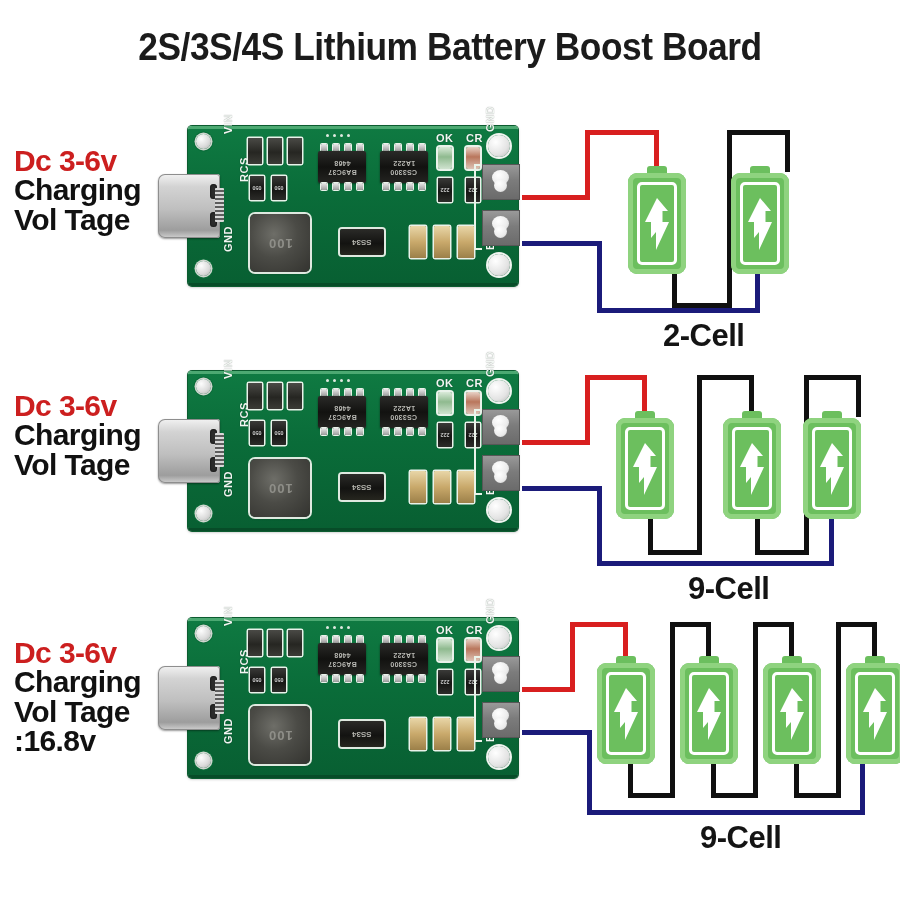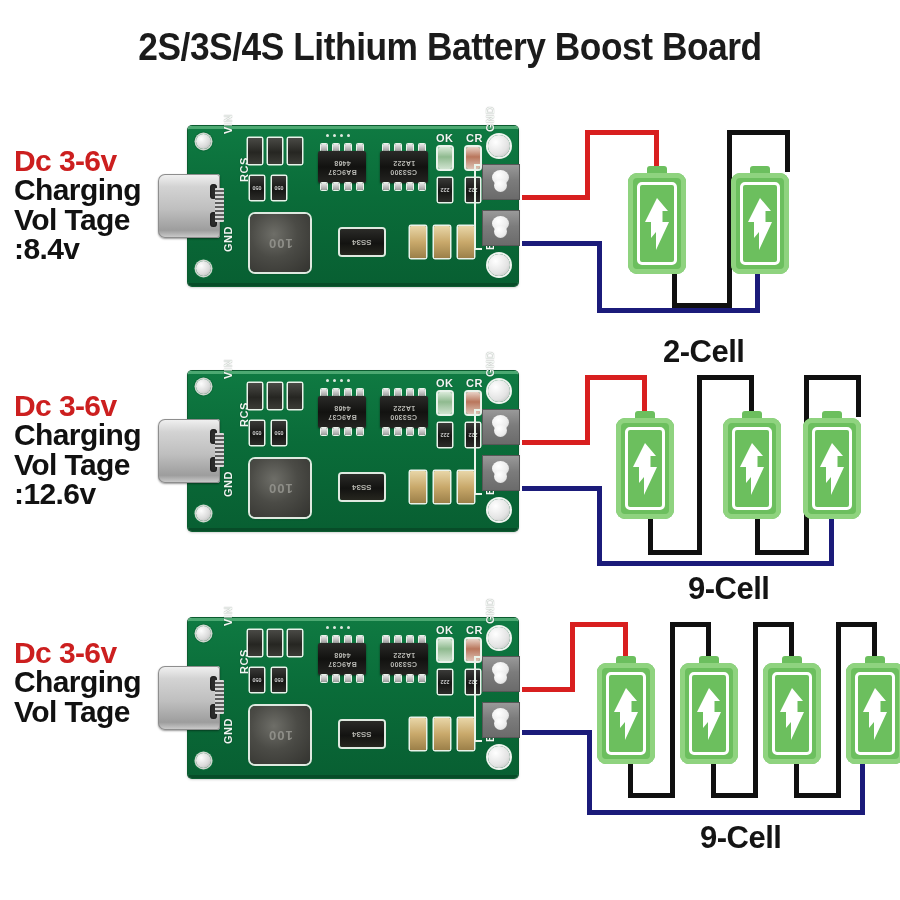--- a/index.html
+++ b/index.html
@@ -232,21 +232,20 @@
 <div id="stage">
 
   <div class="title">2S/3S/4S Lithium Battery Boost Board</div>
 
   <div class="row" style="top:118px;">
 
     <div class="spec">
       <span class="l dc">Dc 3-6v</span>
       <span class="l bk">Charging</span>
       <span class="l bk">Vol Tage</span>
-      <span class="l bk">:8.4v</span>
     </div>
 
     <div class="pcb" style="left:188px;top:8px;">
       <div class="usbc" style="left:-30px;top:48px;">
         <div class="slot" style="top:10px;"></div>
         <div class="slot" style="top:38px;"></div>
         <div class="pins" style="top:14px;"></div>
       </div>
 
       <div class="hole" style="left:8px;top:8px;"></div>
@@ -376,30 +375,29 @@
       <div class="body">
         <div class="inner"></div>
         <div class="bolt">
           <svg viewBox="0 0 26 52">
               <path d="M13 0 L24 13 L18.5 13 L18.5 24 L25 24 L12 52 L12 34 L7 40 L7 24 L1 24 Z" fill="#ffffff"></path>
             </svg>
         </div>
       </div>
     </div>
 
-    <div class="cellcap" style="left:663px;top:216px;">2-Cell</div>
+    <div class="cellcap" style="left:663px;top:200px;">2-Cell</div>
   </div>
 
   <div class="row" style="top:363px;">
 
     <div class="spec">
       <span class="l dc">Dc 3-6v</span>
       <span class="l bk">Charging</span>
       <span class="l bk">Vol Tage</span>
-      <span class="l bk">:12.6v</span>
     </div>
 
     <div class="pcb" style="left:188px;top:8px;">
       <div class="usbc" style="left:-30px;top:48px;">
         <div class="slot" style="top:10px;"></div>
         <div class="slot" style="top:38px;"></div>
         <div class="pins" style="top:14px;"></div>
       </div>
       <div class="hole" style="left:8px;top:8px;"></div>
       <div class="hole" style="left:8px;top:135px;"></div>
@@ -543,20 +541,21 @@
 
     <div class="cellcap" style="left:688px;top:208px;">9-Cell</div>
   </div>
 
   <div class="row" style="top:610px;">
 
     <div class="spec">
       <span class="l dc">Dc 3-6v</span>
       <span class="l bk">Charging</span>
       <span class="l bk">Vol Tage</span>
+      <span class="l bk">:16.8v</span>
     </div>
 
     <div class="pcb" style="left:188px;top:8px;">
       <div class="usbc" style="left:-30px;top:48px;">
         <div class="slot" style="top:10px;"></div>
         <div class="slot" style="top:38px;"></div>
         <div class="pins" style="top:14px;"></div>
       </div>
       <div class="hole" style="left:8px;top:8px;"></div>
       <div class="hole" style="left:8px;top:135px;"></div>

